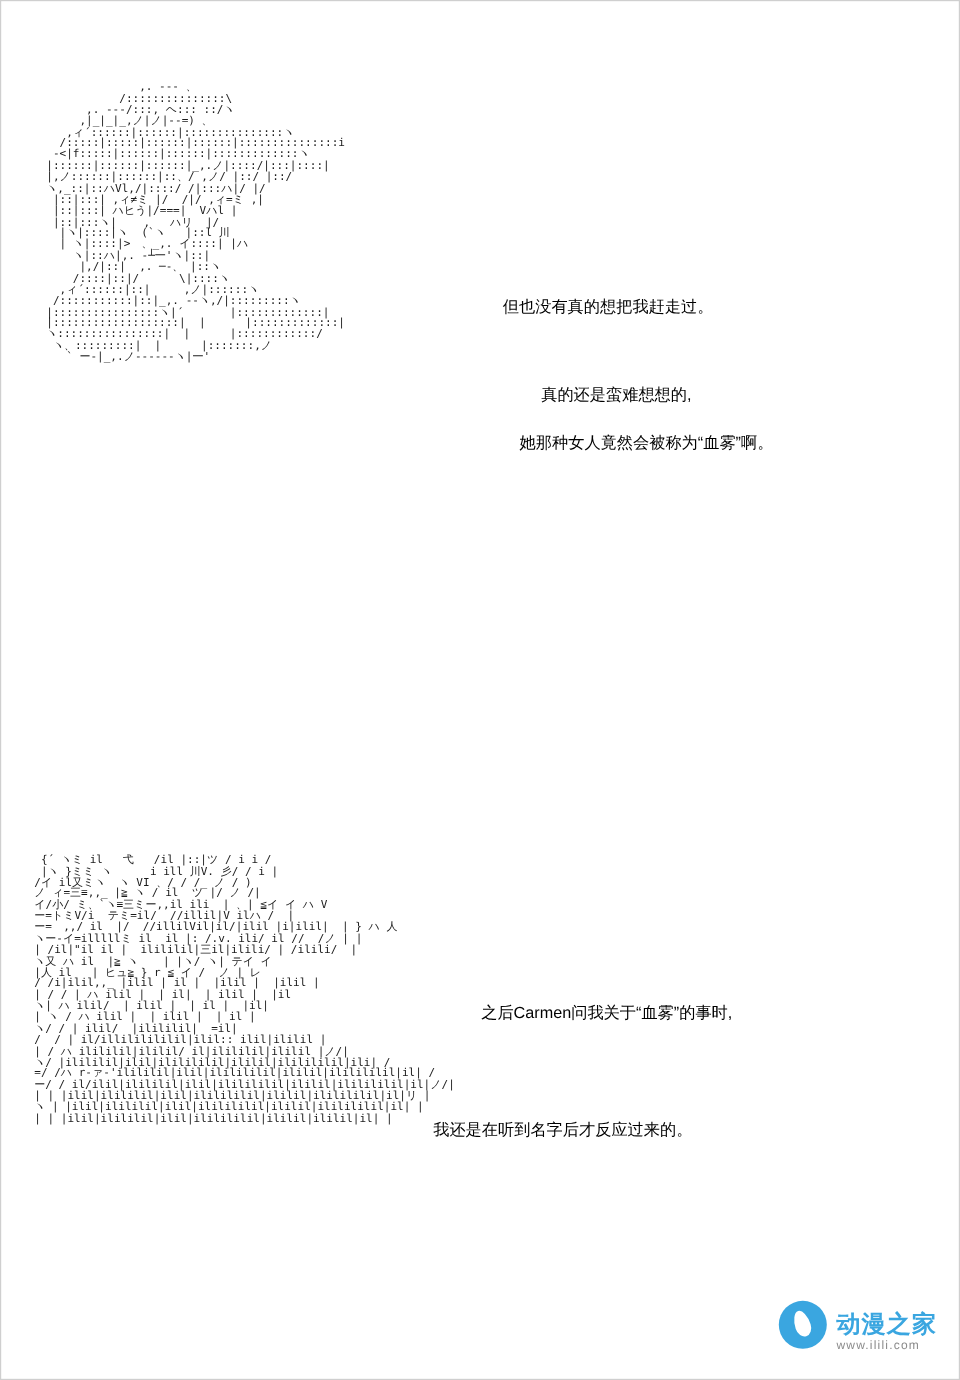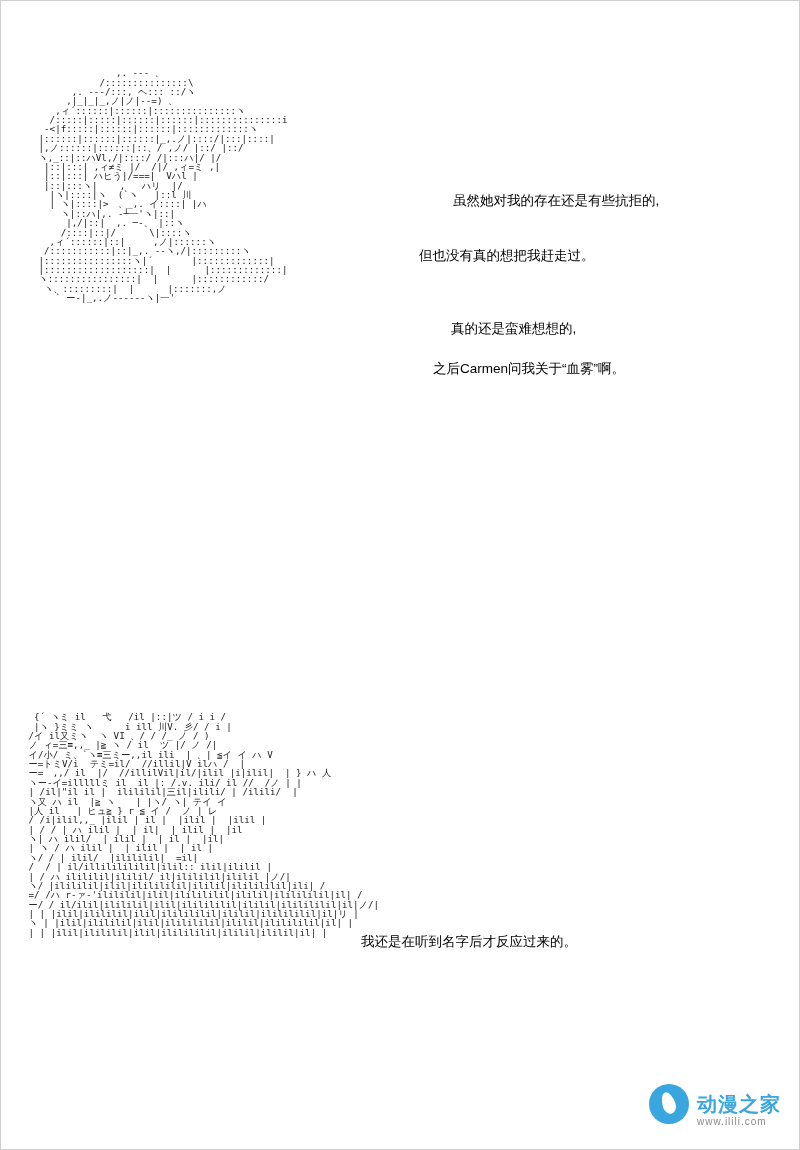--- a/index.html
+++ b/index.html
@@ -128,27 +128,26 @@
      /::::|::|/      \|::::ヽ
    ,ィ´::::::|::|     ,ノ|::::::ヽ
   /:::::::::::|::|_,. -‐ヽ,/|:::::::::ヽ
  |::::::::::::::::ヽ|´       |:::::::::::::|
  |:::::::::::::::::::|  |      |:::::::::::::|
  ヽ::::::::::::::::|  |      |::::::::::::/
   ヽ、:::::::::|  |      |:::::::,ノ
     ` ー-|_,.ノ------ヽ|一'
 </pre>
 
-  <div class="dialogue" id="dlg-1">虽然她对我的存在还是有些抗拒的,</div>
 
   <div class="dialogue" id="dlg-2">但也没有真的想把我赶走过。</div>
 
   <div class="dialogue" id="dlg-3">真的还是蛮难想想的,</div>
 
-  <div class="dialogue" id="dlg-4">之后Carmen问我关于“血雾”啊。</div>
+  <div class="dialogue" id="dlg-4">她那种女人竟然会被称为“血雾”啊。</div>
 
   <pre class="ascii" id="ascii-bottom">  {´ ヽミ il   弋   /il |::|ツ / i i /
   |ヽ }ミミ ヽ   ゝ i ill 川V. 彡/ / i |
  /イ il又ミヽ  ヽ VI 、/ / /_ ノ / )
  ノ ィ=三≡,,_ |≧ ヽ / il  ツ |/ ノ /|
  イ/小/ ミ、`ヽ≡三ミー,,il ili  | 、| ≦イ イ ハ V
  ー=トミV/i  テミ=il/  //illil|V ilハ /  |
  ー=ゝ,,/ il  |/  //illilVil|il/|ilil |i|ilil|  | } ハ 人
  ヽー‐イ=illlllミ il  il |: /.v. ili/ il //  /ノ | |
  | /il|"il il |  ilililil|三il|ilili/ | /ilili/  |
@@ -162,20 +161,21 @@
  /  / | il/illililililil|ilil:: ilil|ililil |
  | / ハ ilililil|ililil/ il|ilililil|ililil |ノ/|
  ヽ/ |ilililil|ilil|ililililil|ililil|ililililil|ili| /
  =/ /ハ r‐ァ‐'ilililil|ilil|ililililil|ililil|ililililil|il| /
  ー/ / il/ilil|ilililil|ilil|ililililil|ililil|ililililil|il|ノ/|
  | | |ilil|ilililil|ilil|ililililil|ililil|ililililil|il|リ |
  ヽ | |ilil|ilililil|ilil|ililililil|ililil|ililililil|il| |
  | | |ilil|ilililil|ilil|ililililil|ililil|ililil|il| |
 </pre>
 
+  <div class="dialogue" id="dlg-5">之后Carmen问我关于“血雾”的事时,</div>
 
   <div class="dialogue" id="dlg-6">我还是在听到名字后才反应过来的。</div>
 
   <div class="watermark">
     <div class="wm-logo"></div>
     <div class="wm-text">
       <div class="wm-title">动漫之家</div>
       <div class="wm-sub">www.ilili.com</div>
     </div>
   </div>

